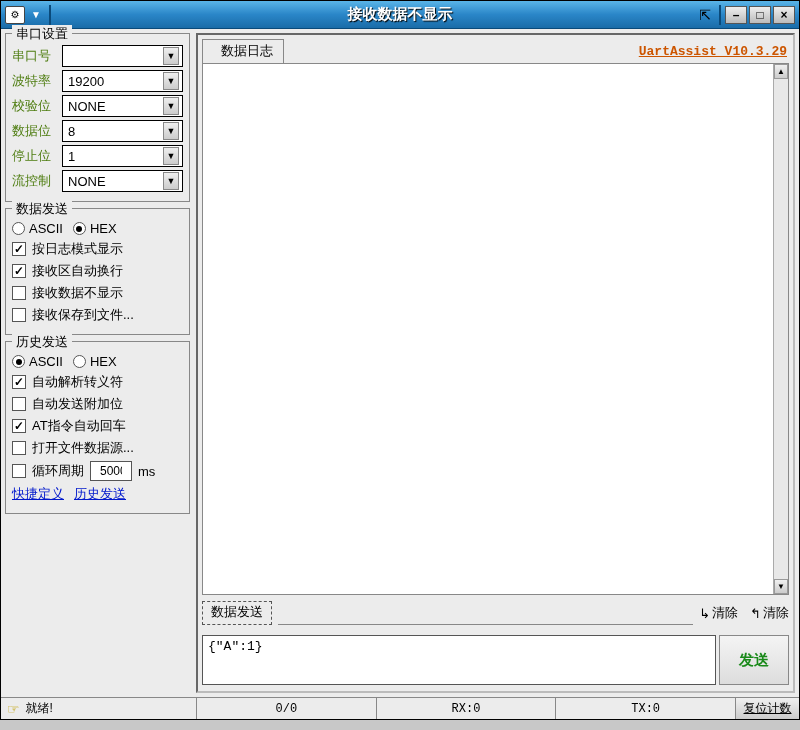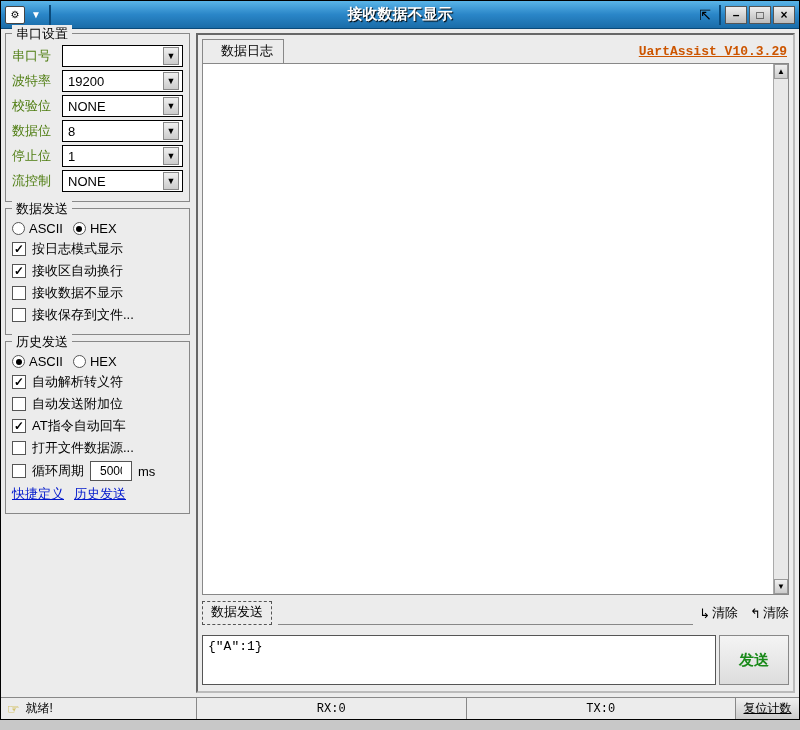--- a/index.html
+++ b/index.html
@@ -357,17 +357,18 @@
         <div class="send-btn">发送</div>
       </div>
     </div>
   </div>
 
   <div class="statusbar">
     <div class="status-left">
       <span class="hand-icon">☞</span>
       <span>就绪!</span>
     </div>
+    <div class="status-cell">0/0</div>
     <div class="status-cell">RX:0</div>
     <div class="status-cell">TX:0</div>
     <div class="reset-btn">复位计数</div>
   </div>
 </div>
 
 </body></html>

